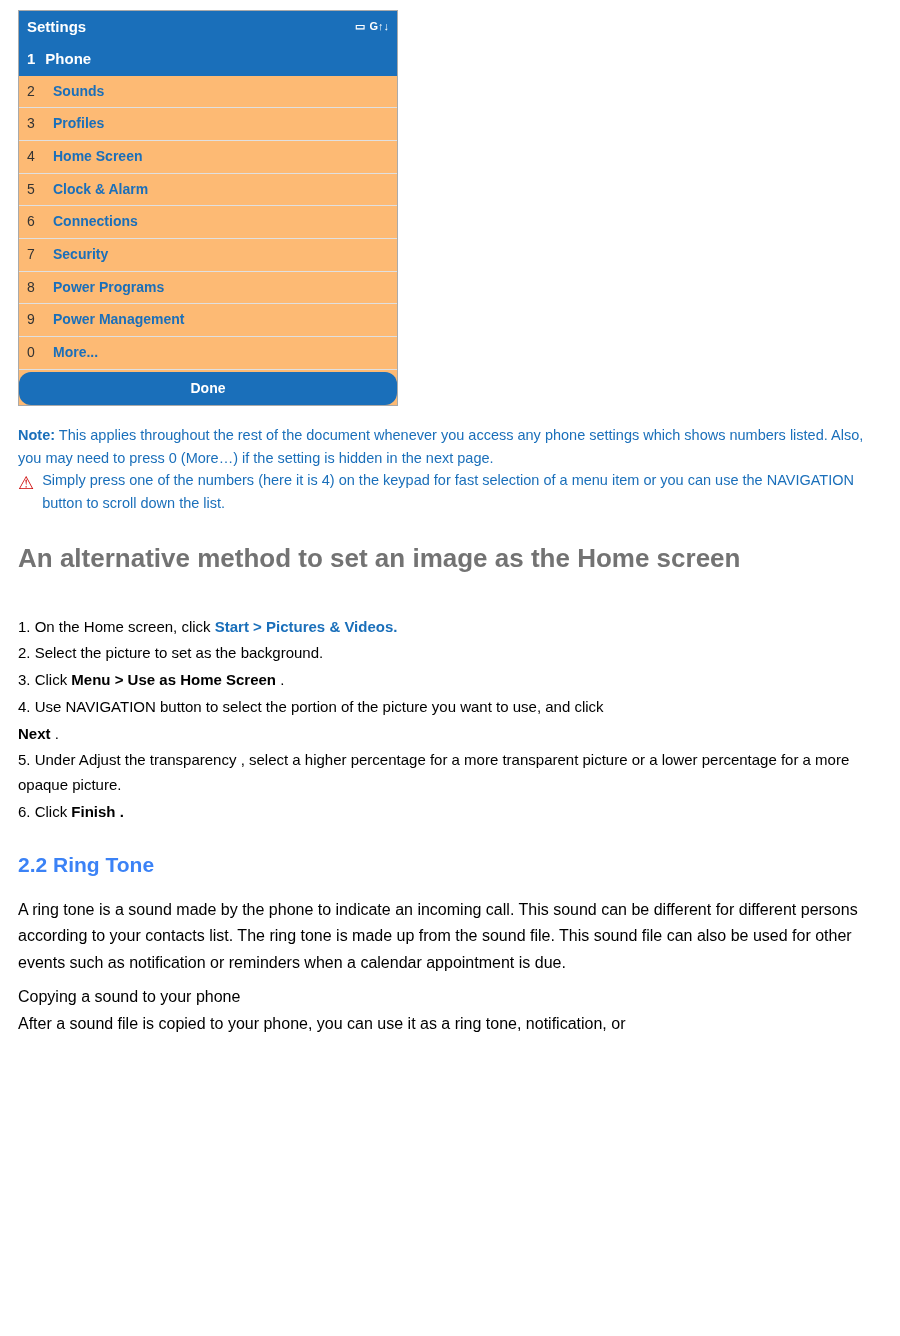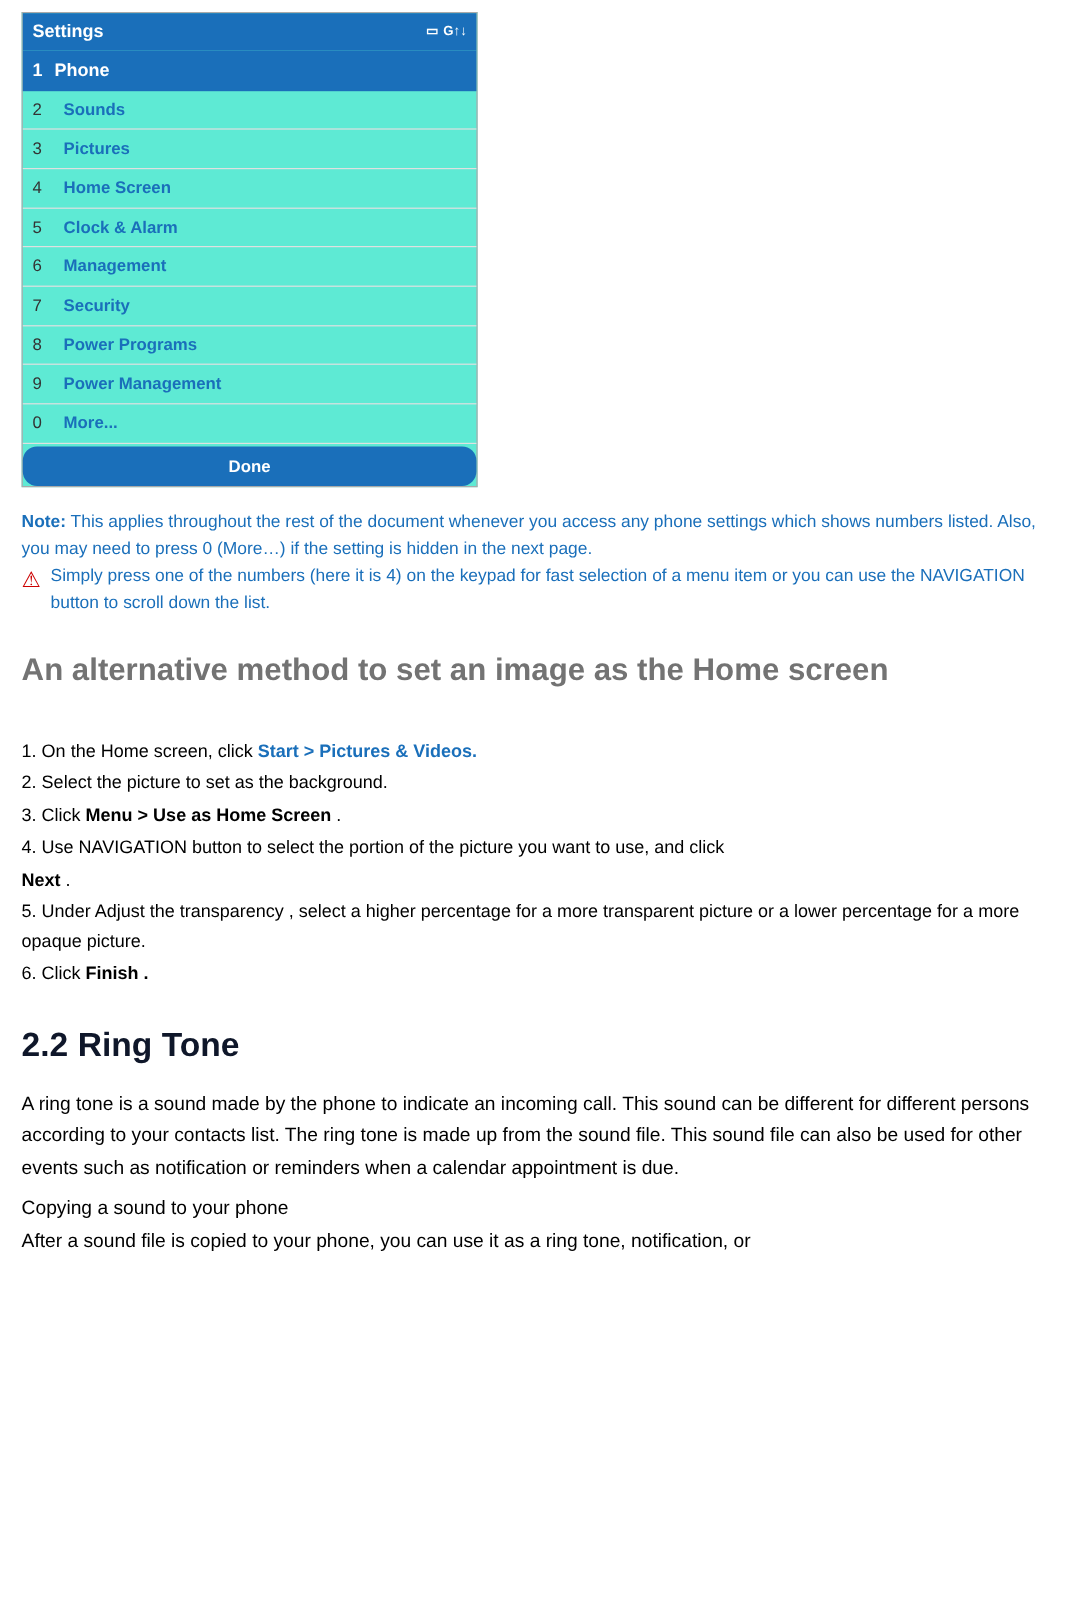--- a/index.html
+++ b/index.html
@@ -10,21 +10,21 @@
       background: #fff;
       width: 900px;
       padding: 0;
     }
 
     
     .phone-screenshot {
       width: 380px;
       border: 1px solid #aaa;
       margin: 10px 0 18px 0;
-      background: #5eead4;
+      background: #fdba74;
       font-family: Arial, sans-serif;
     }
 
     .phone-header {
       background: #1a6fba;
       color: #fff;
       font-size: 16px;
       font-weight: bold;
       padding: 4px 8px 4px 8px;
       display: flex;
@@ -140,23 +140,23 @@
     .highlight-blue {
       color: #1a6fba;
       font-weight: bold;
     }
 
     .bold-text {
       font-weight: bold;
     }
 
     .subheading {
-      font-size: 28px;
-      font-weight: bold;
-      color: #0f172a;
+      font-size: 21px;
+      font-weight: bold;
+      color: #3b82f6;
       margin: 24px 0 16px 0;
     }
 
     .body-text {
       font-size: 16px;
       color: #000;
       line-height: 1.65;
     }
   </style>
 </head>
@@ -179,33 +179,33 @@
       <span>Phone</span>
     </div>
 
     <div id="menu-items-container">
         <div class="phone-menu-item">
           <span class="num">2</span>
           <span>Sounds</span>
         </div>
         <div class="phone-menu-item">
           <span class="num">3</span>
-          <span>Pictures</span>
+          <span>Profiles</span>
         </div>
         <div class="phone-menu-item">
           <span class="num">4</span>
           <span>Home Screen</span>
         </div>
         <div class="phone-menu-item">
           <span class="num">5</span>
           <span>Clock &amp; Alarm</span>
         </div>
         <div class="phone-menu-item">
           <span class="num">6</span>
-          <span>Management</span>
+          <span>Connections</span>
         </div>
         <div class="phone-menu-item">
           <span class="num">7</span>
           <span>Security</span>
         </div>
         <div class="phone-menu-item">
           <span class="num">8</span>
           <span>Power Programs</span>
         </div>
         <div class="phone-menu-item">

